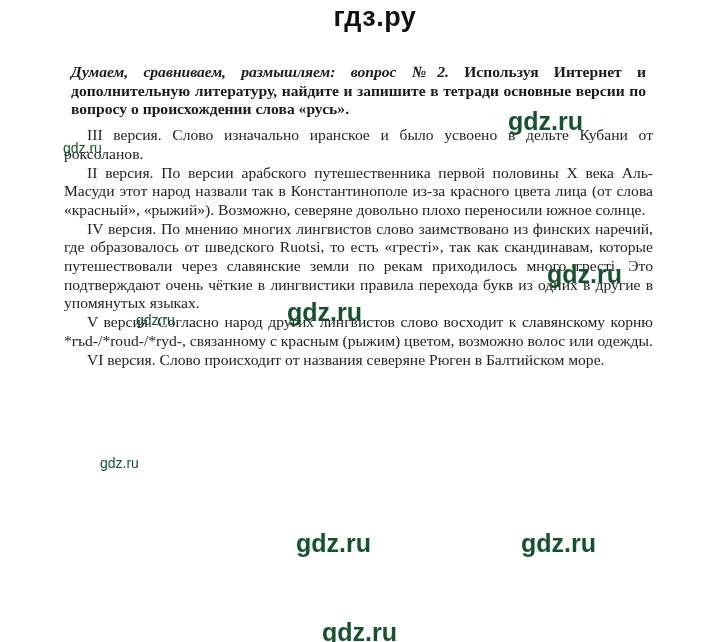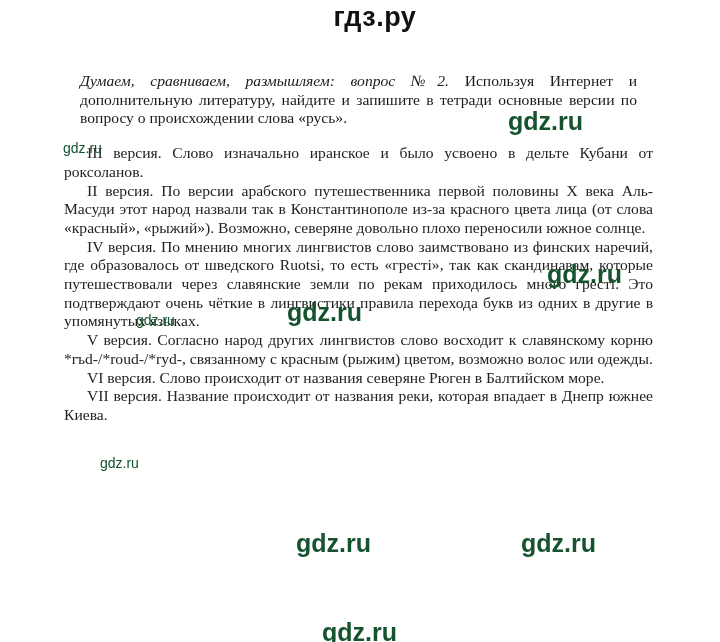--- a/index.html
+++ b/index.html
@@ -8,21 +8,21 @@
       position: absolute; left: 0; top: 2px; width: 720px; text-align: center;
       font-family: "Liberation Sans", sans-serif; font-weight: bold; font-size: 27px; color: #111;
       letter-spacing: 0.5px;
       padding-left: 15px;
     }
     .doc {
       position: absolute; left: 64px; top: 56px; width: 589px;
       font-family: "Liberation Serif", serif; font-size: 15.6px; line-height: 18.7px;
       text-align: justify;
     }
-    .task { font-weight: normal; margin: 16px; text-align: justify; }
+    .task { font-weight: bold; margin: 7px; text-align: justify; }
     .task .lead { font-style: italic; }
     .para { margin: 0; text-indent: 23px; color: #222; }
     .wm {
       position: absolute; font-family: Liberation Sans, sans-serif; font-weight: bold; color: #14532d;
       line-height: 1; white-space: nowrap; margin-top: 13px;
     }
     .wm.big { font-size: 25px; }
     .wm.small { font-size: 14px; font-weight: normal; }
   </style>
 </head>
@@ -30,21 +30,20 @@
 
 <div class="site-title">гдз.ру</div>
 
 <div class="doc">
   <p class="task"><span class="lead">Думаем, сравниваем, размышляем: вопрос №2.</span><span> Используя Интернет и дополнительную литературу, найдите и запишите в тетради основные версии по вопросу о происхождении слова «русь».</span></p>
   <p class="para">III версия. Слово изначально иранское и было усвоено в дельте Кубани от роксоланов.</p>
   <p class="para">II версия. По версии арабского путешественника первой половины X века Аль-Масуди этот народ назвали так в Константинополе из-за красного цвета лица (от слова «красный», «рыжий»). Возможно, северяне довольно плохо переносили южное солнце.</p>
   <p class="para">IV версия. По мнению многих лингвистов слово заимствовано из финских наречий, где образовалось от шведского Ruotsi, то есть «гресті», так как скандинавам, которые путешествовали через славянские земли по рекам приходилось много гресті. Это подтверждают очень чёткие в лингвистики правила перехода букв из одних в другие в упомянутых языках.</p>
   <p class="para">V версия. Согласно народ других лингвистов слово восходит к славянскому корню *rъd-/*roud-/*ryd-, связанному с красным (рыжим) цветом, возможно волос или одежды.</p>
   <p class="para">VI версия. Слово происходит от названия северяне Рюген в Балтийском море.</p>
-  <p class="para">VII версия. Название происходит от названия реки, которая впадает в Днепр южнее Киева.</p>
 </div>
 
 <div class="wm big" style="left:508px; top:96px;">gdz.ru</div>
 <div class="wm small" style="left:63px; top:128px;">gdz.ru</div>
 <div class="wm big" style="left:547px; top:249px;">gdz.ru</div>
 <div class="wm big" style="left:287px; top:287px;">gdz.ru</div>
 <div class="wm small" style="left:136px; top:300px;">gdz.ru</div>
 <div class="wm small" style="left:100px; top:443px;">gdz.ru</div>
 <div class="wm big" style="left:296px; top:518px;">gdz.ru</div>
 <div class="wm big" style="left:521px; top:518px;">gdz.ru</div>

